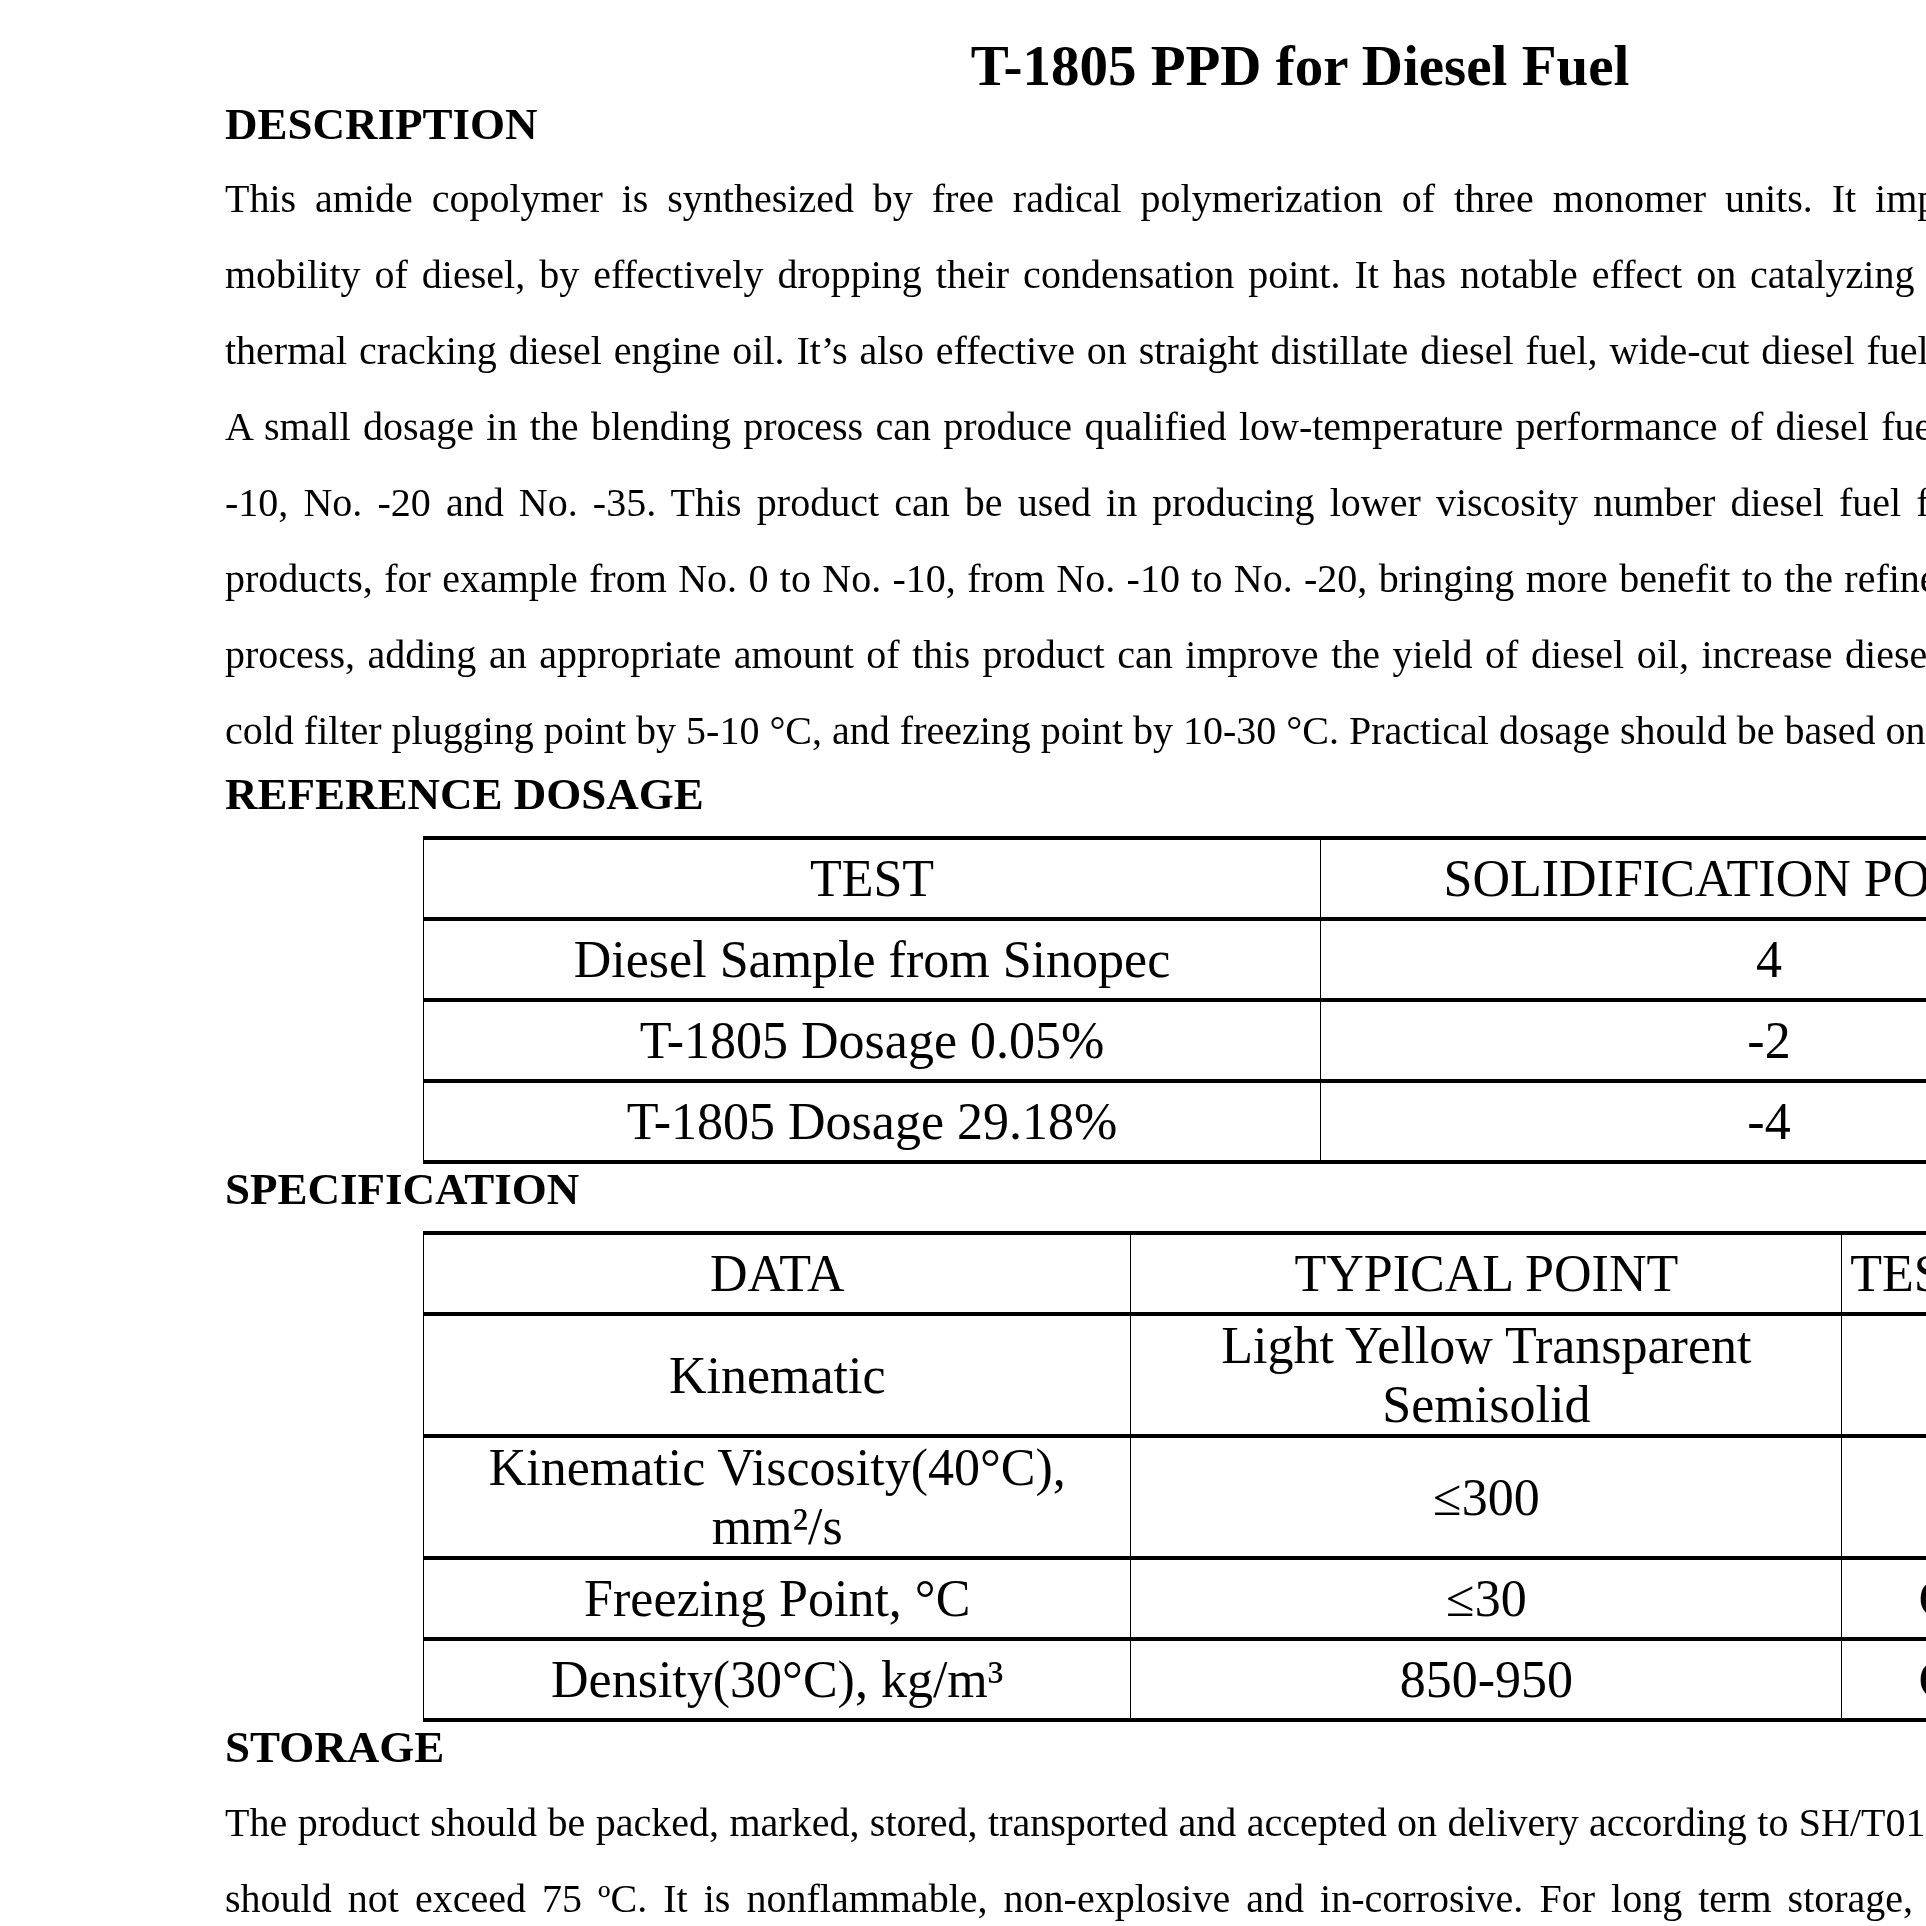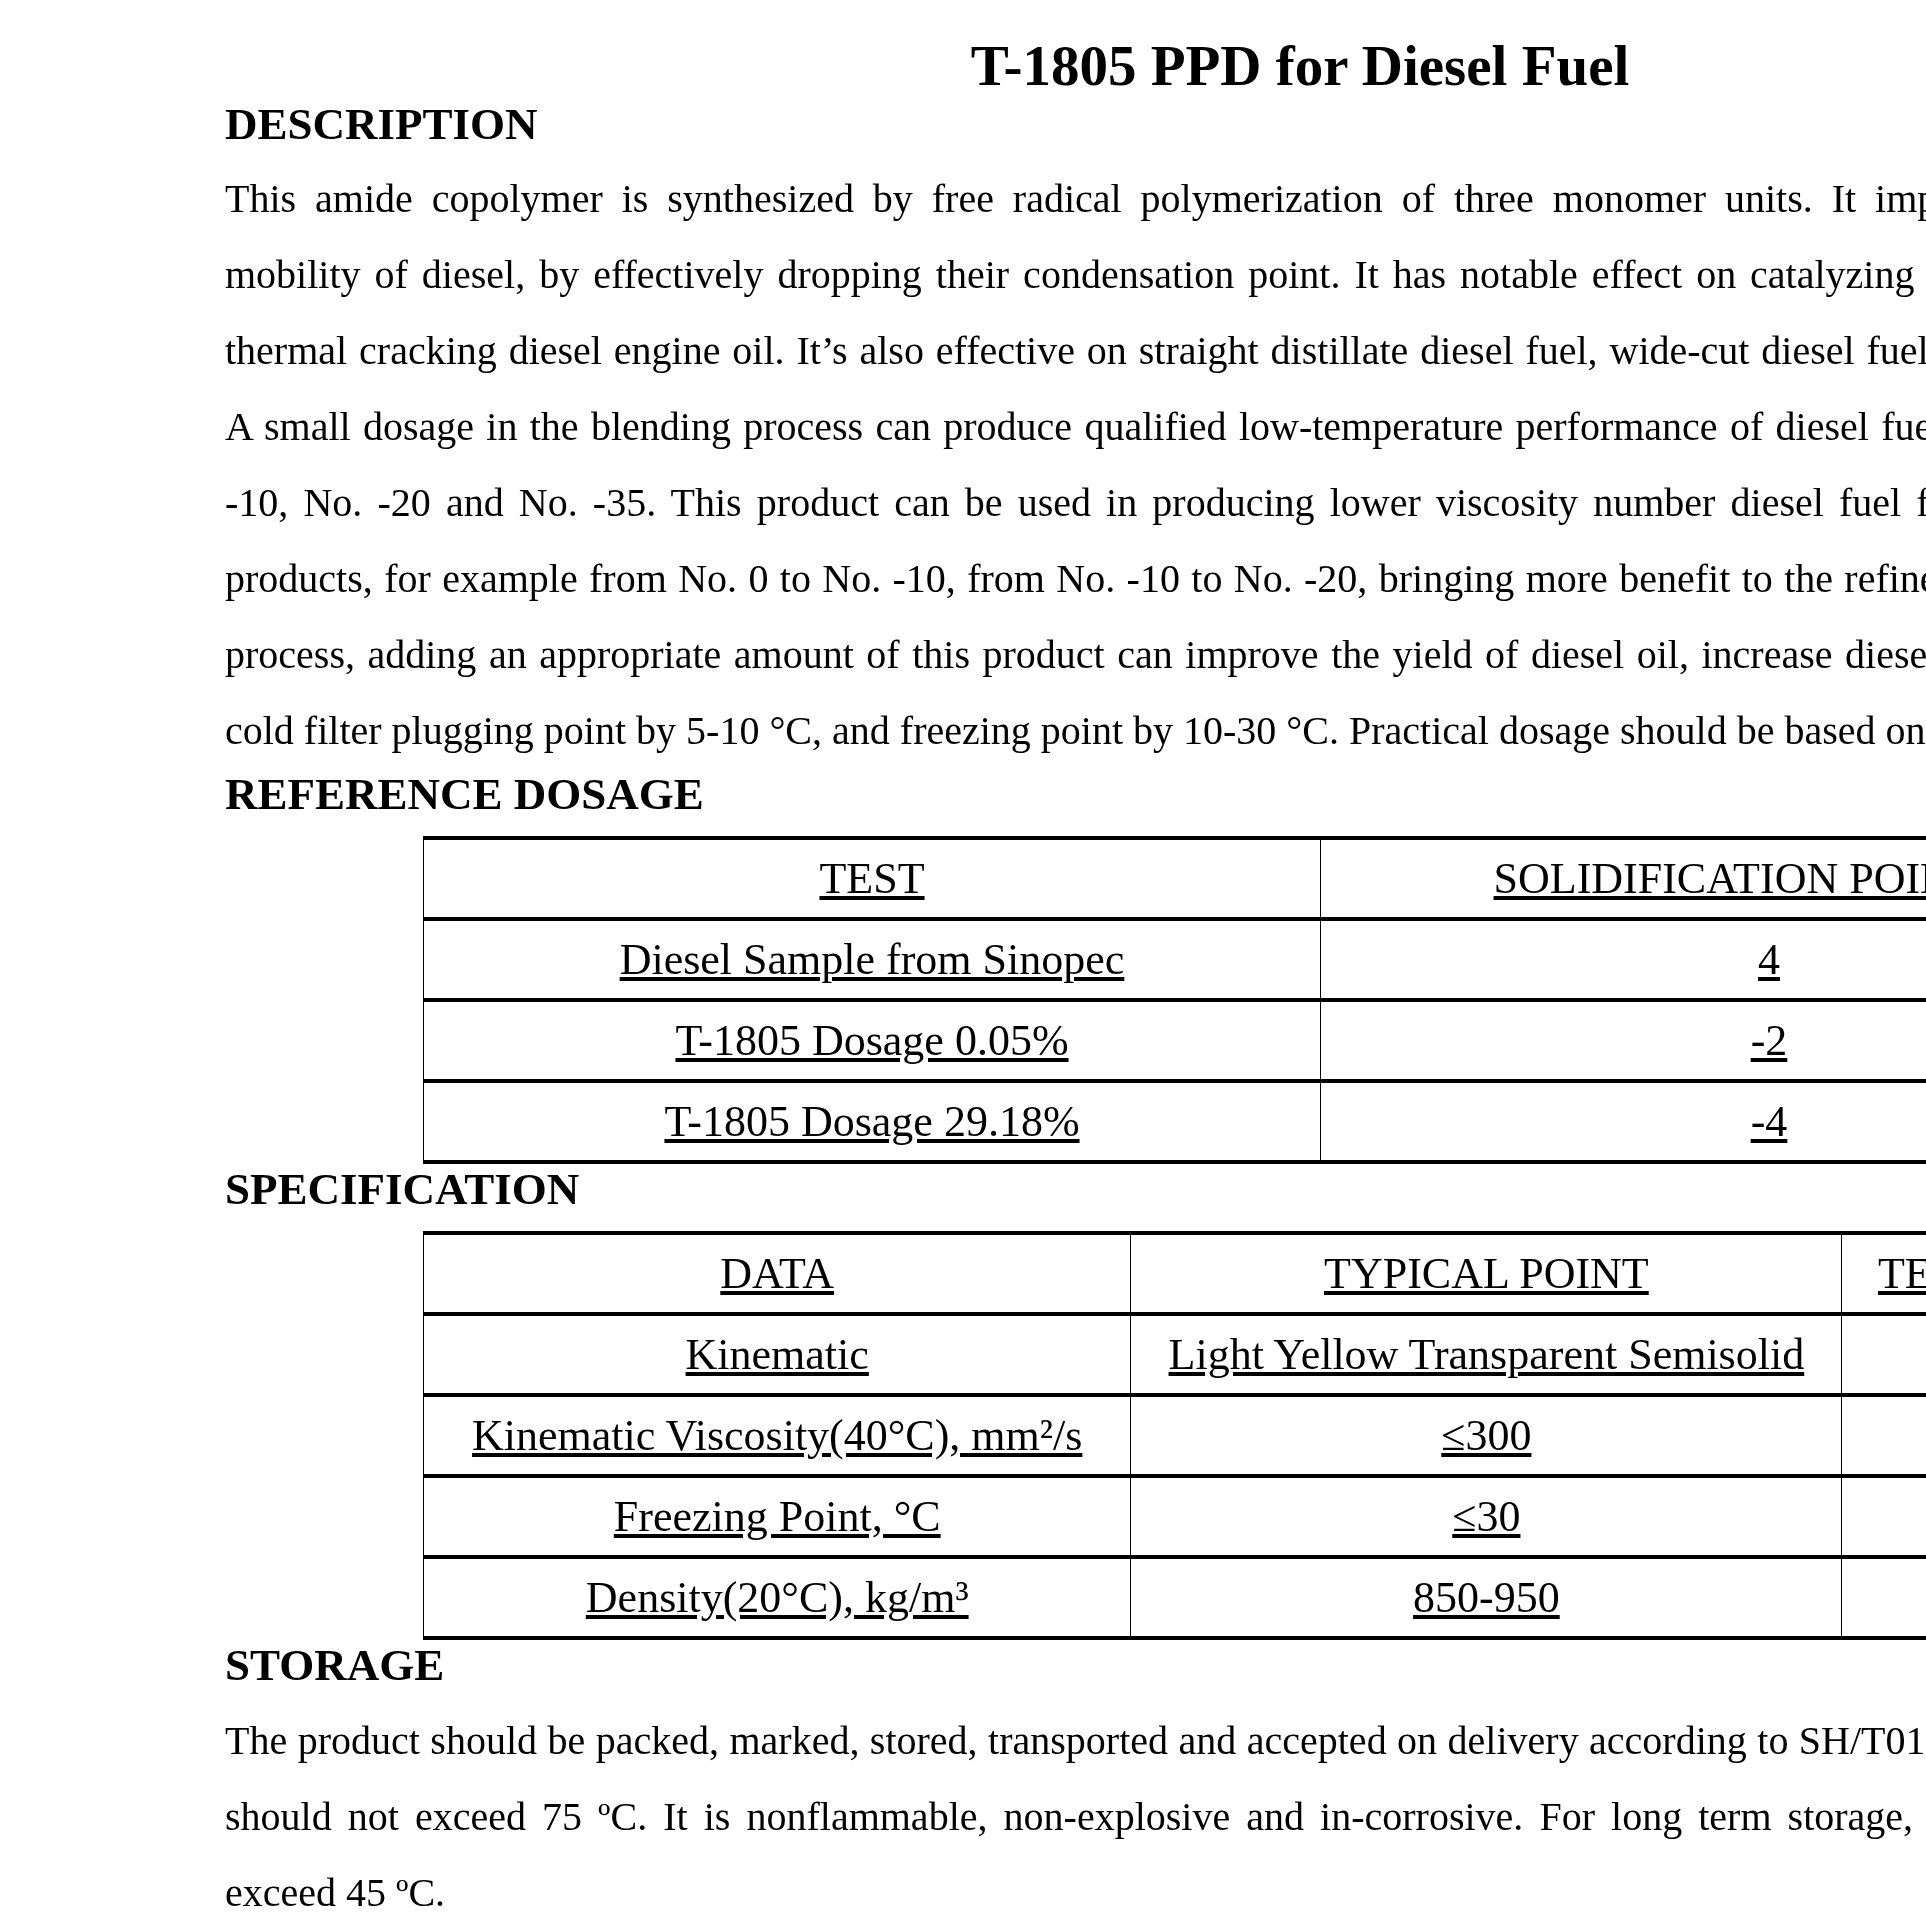--- a/index.html
+++ b/index.html
@@ -48,28 +48,27 @@
     margin: 15.4px 0 0 198px;
     width: 1795px;
     table-layout: fixed;
   }
   table.doc-table th,
   table.doc-table td {
     border-left: 1.9px solid #000;
     border-right: 1.9px solid #000;
     border-top: 4.2px solid #000;
     border-bottom: 4.2px solid #000;
-    font-size: 44px;
+    font-size: 52px;
     font-weight: normal;
     text-align: center;
     vertical-align: middle;
     height: 77px;
     padding: 0 7.7px;
     overflow: hidden;
-    text-decoration: underline;
   }
   .ref-col-test  { width: 50%; }
   .ref-col-point { width: 50%; }
   .spec-col-item    { width: 39.6%; }
   .spec-col-typical { width: 39.8%; }
   .spec-col-method  { width: 20.6%; }
 </style>
 </head>
 <body>
 
@@ -128,21 +127,21 @@
           <td>Kinematic Viscosity(40°C), mm²/s</td>
           <td>≤300</td>
           <td>GB/T265</td>
         </tr>
         <tr>
           <td>Freezing Point, °C</td>
           <td>≤30</td>
           <td>GB/T3535</td>
         </tr>
         <tr>
-          <td>Density(20°C), kg/m³</td>
+          <td>Density(30°C), kg/m³</td>
           <td>850-950</td>
           <td>GB/T1884</td>
         </tr>
       </tbody>
     </table>
   </section>
 
   <section>
     <h2 class="section-heading heading-storage">STORAGE</h2>
     <p class="body-para">The product should be packed, marked, stored, transported and accepted on delivery according to SH/T0164. The highest temperature should not exceed 75 ºC. It is nonflammable, non-explosive and in-corrosive. For long term storage, the temperature should not exceed 45 ºC.</p>

